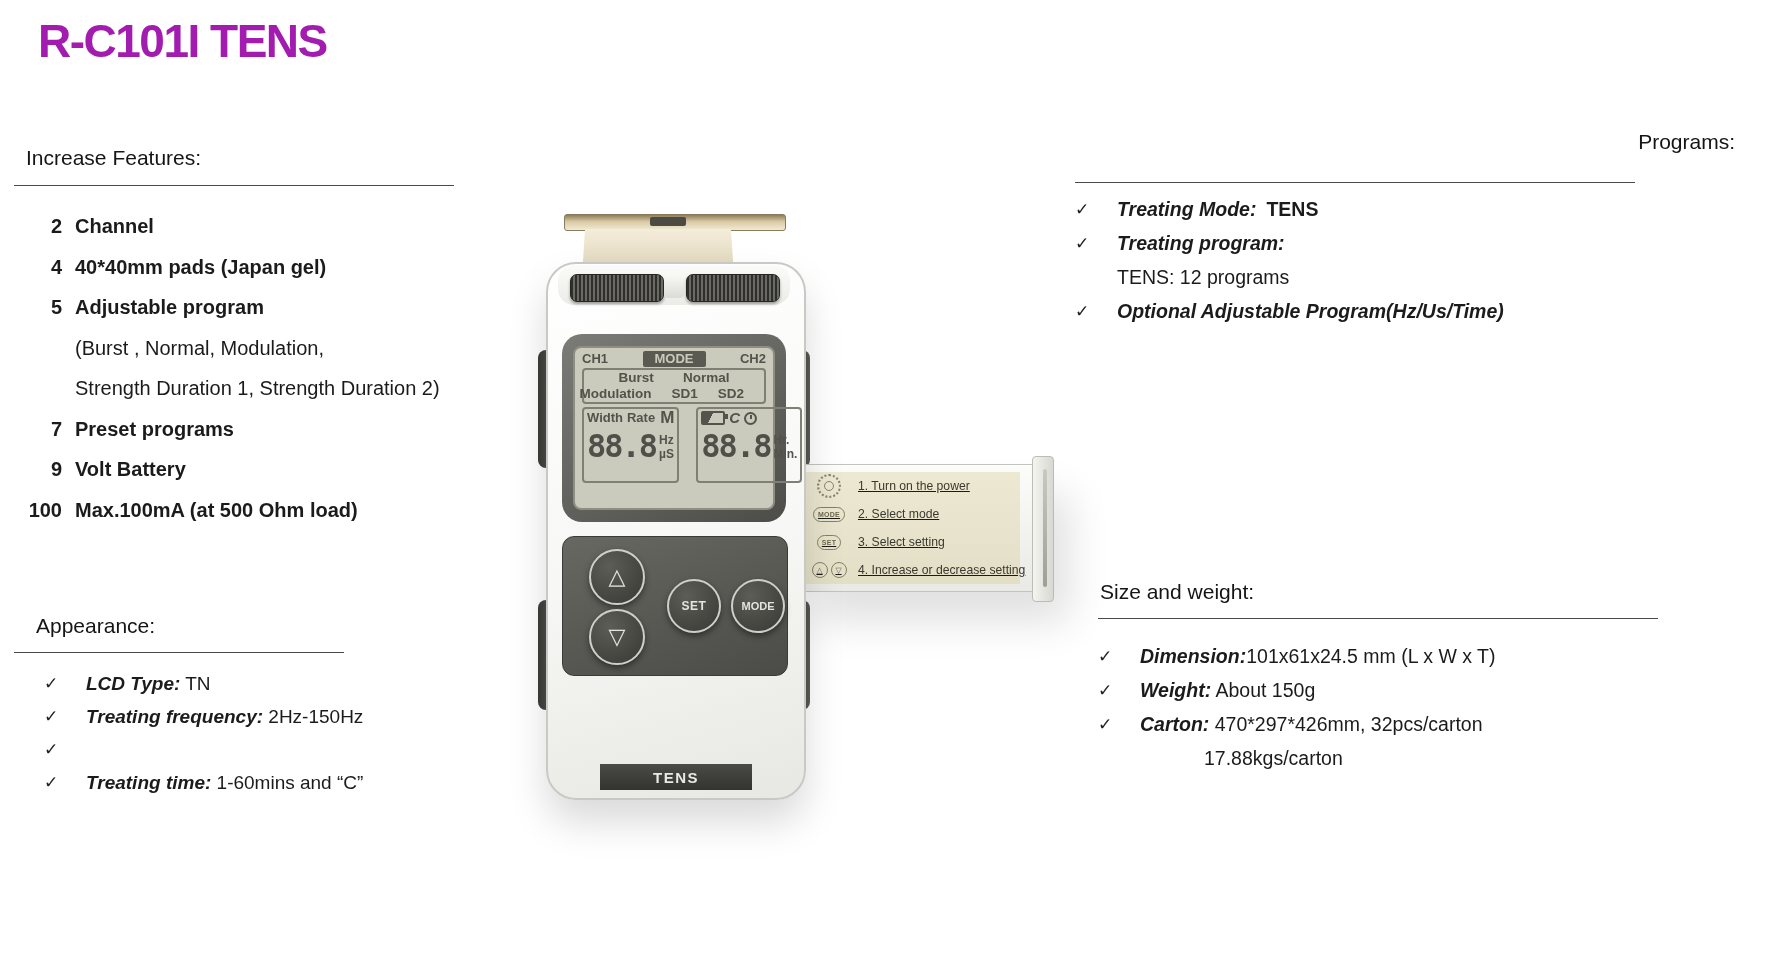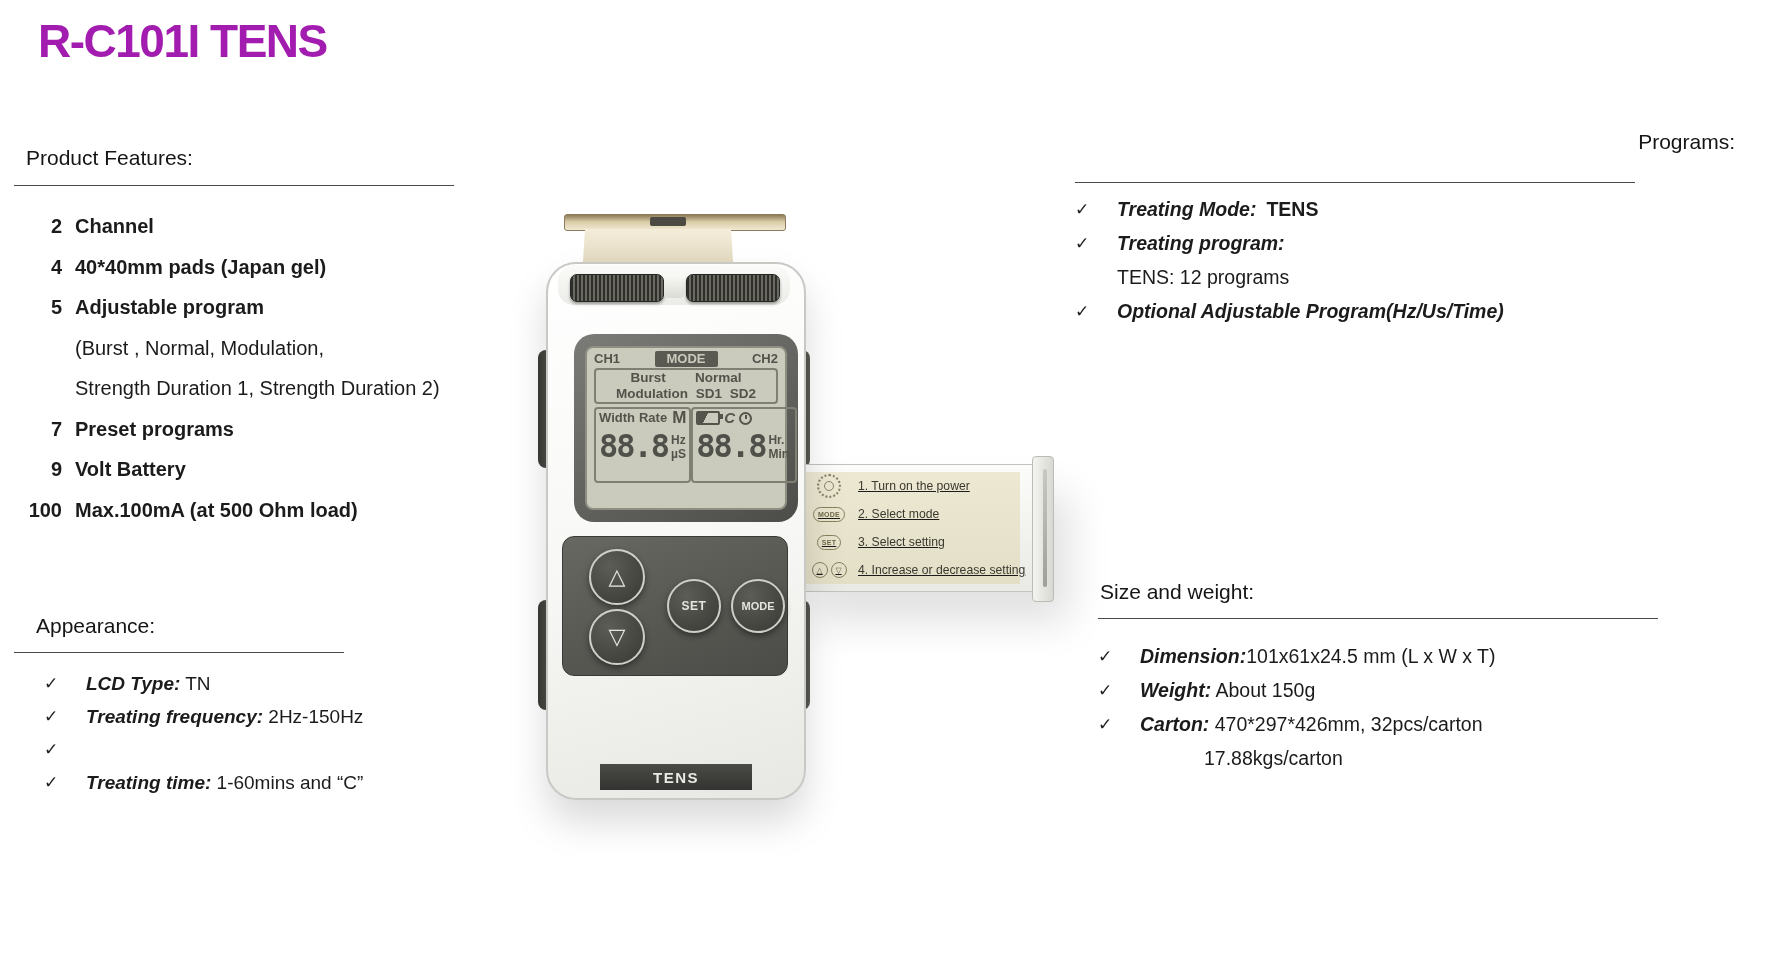--- a/index.html
+++ b/index.html
@@ -73,31 +73,31 @@
   .knob-shelf{left:10px;top:1px;width:232px;height:40px;border-radius:16px;
     background:linear-gradient(#fbfbf9,#ebebe7);}
   .knob{top:10px;height:26px;border-radius:7px;border:1px solid #262622;
     background:repeating-linear-gradient(90deg,#2e2e2a 0 2px,#6a6a62 2px 4px);
     box-shadow:0 2px 3px rgba(0,0,0,.35);}
   .knob.left{left:22px;width:92px;}
   .knob.right{left:138px;width:92px;}
   .knob-gap{left:116px;top:13px;width:20px;height:21px;border-radius:4px;
     background:linear-gradient(#f6f6f2,#dcdcd6);}
 
-  .lcd-bezel{left:26px;top:70px;width:224px;height:188px;border-radius:20px;
+  .lcd-bezel{left:14px;top:70px;width:224px;height:188px;border-radius:20px;
     background:linear-gradient(150deg,#7b7b77,#4c4c48);padding:12px 11px;box-sizing:border-box;}
   .lcd{width:100%;height:100%;background:#cacbbd;border:2px solid #8e8e82;border-radius:8px;
     box-sizing:border-box;padding:3px 7px;color:#53534b;font-weight:700;}
   .lcd-top{display:flex;justify-content:space-between;align-items:center;font-size:13px;line-height:16px;}
   .mode-badge{background:#5a5a52;color:#cacbbd;padding:0 12px;font-size:13px;border-radius:2px;line-height:16px;}
   .mode-box{border:2px solid #7f7f73;border-radius:4px;margin-top:1px;padding:0 20px;
     font-size:13.5px;line-height:16px;}
   .mode-line1{display:flex;justify-content:space-around;}
-  .mode-line2{display:flex;justify-content:space-between;}
-  .lcd-bottom{display:flex;gap:0;margin-top:3px;height:76px;}
+  .mode-line2{display:flex;justify-content:flex-end;gap:20px;}
+  .lcd-bottom{display:flex;gap:17px;margin-top:3px;height:76px;}
   .lcd-box{border:2px solid #7f7f73;border-radius:4px;padding:1px 3px;box-sizing:border-box;}
   .lcd-box.lbox{flex:1.12;}
   .lcd-box.rbox{flex:1;}
   .lcd-box-header{display:flex;align-items:center;font-size:13px;line-height:16px;gap:4px;}
   .m-glyph{font-size:17px;line-height:16px;margin-left:1px;}
   .c-glyph{font-size:15px;font-style:italic;line-height:16px;}
   .batt{width:20px;height:10px;border:2px solid #54544c;border-radius:2px;position:relative;flex:none;
     background:linear-gradient(115deg,#54544c 40%,transparent 40%);}
   .batt::after{content:"";position:absolute;right:-5px;top:1px;width:3px;height:5px;background:#54544c;}
   .clockic{width:13px;height:13px;border:2px solid #54544c;border-radius:50%;position:relative;flex:none;box-sizing:border-box;}
@@ -140,21 +140,21 @@
     background:linear-gradient(90deg,#f4f4f0,#d8d8d2);border:1px solid #bcbcb6;}
   .card-cap-slot{position:absolute;right:6px;top:12px;width:4px;height:118px;border-radius:2px;
     background:linear-gradient(#c9c9c3,#9f9f99);}
 </style>
 </head>
 <body>
 
 <div class="abs page-title">R-C101I TENS</div>
 
 <div class="abs features">
-  <div class="sec-heading">Product Features:</div>
+  <div class="sec-heading">Increase Features:</div>
   <div class="rule"></div>
   <div class="feat-list">
     <div class="feat-row">
       <span class="feat-num">2</span>
       <span class="feat-text">Channel</span>
     </div>
     <div class="feat-row">
       <span class="feat-num">4</span>
       <span class="feat-text">40*40mm pads (Japan gel)</span>
     </div>

